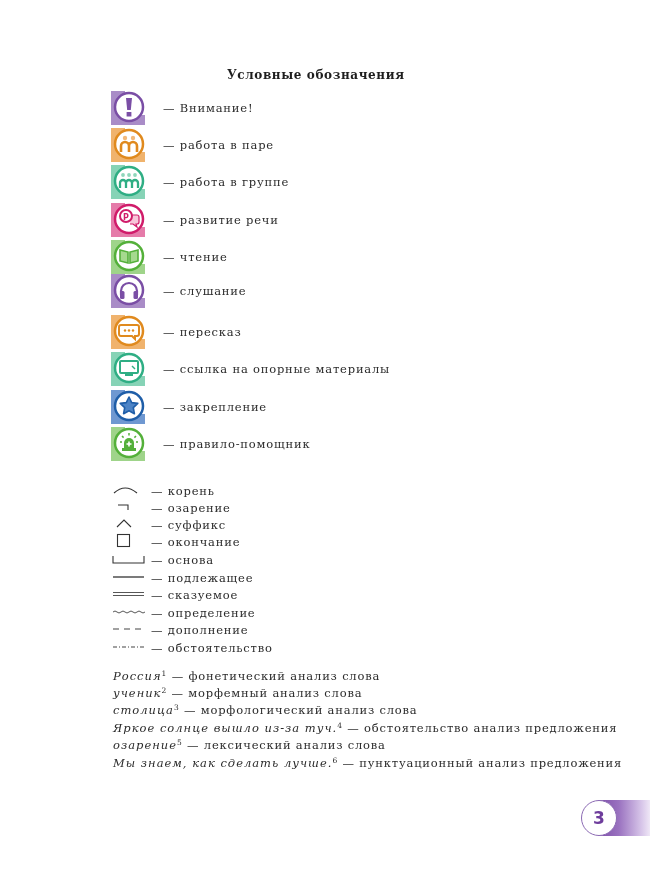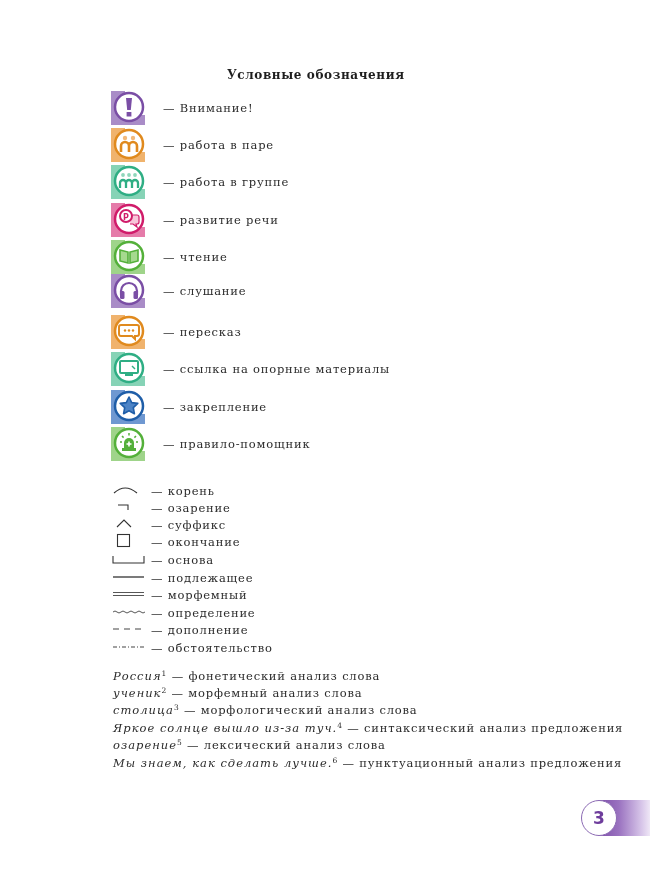--- a/index.html
+++ b/index.html
@@ -210,21 +210,21 @@
         </svg>
       </div>
     <span class="sym-text"><span>—</span> <span>подлежащее</span></span>
   </div>
   <div class="sym-row" style="top:585px">
     <div class="sym">
         <svg width="40" height="17">
           <path d="M2 7.5 H33 M2 10.5 H33" stroke="#444" stroke-width="0.9"></path>
         </svg>
       </div>
-    <span class="sym-text"><span>—</span> <span>морфемный</span></span>
+    <span class="sym-text"><span>—</span> <span>сказуемое</span></span>
   </div>
   <div class="sym-row" style="top:603px">
     <div class="sym">
         <svg width="40" height="17">
           <path d="M2 9 q2 -2 4 0 t4 0 t4 0 t4 0 t4 0 t4 0 t4 0 t4 0" fill="none" stroke="#444" stroke-width="0.9"></path>
         </svg>
       </div>
     <span class="sym-text"><span>—</span> <span>определение</span></span>
   </div>
   <div class="sym-row" style="top:620px">
@@ -242,19 +242,19 @@
         </svg>
       </div>
     <span class="sym-text"><span>—</span> <span>обстоятельство</span></span>
   </div>
 </div>
 
 <div>
   <div class="an-row" style="top:669px"><i>Россия</i><sup>1</sup> <span>—</span> <span>фонетический анализ слова</span></div>
   <div class="an-row" style="top:686px"><i>ученик</i><sup>2</sup> <span>—</span> <span>морфемный анализ слова</span></div>
   <div class="an-row" style="top:703px"><i>столица</i><sup>3</sup> <span>—</span> <span>морфологический анализ слова</span></div>
-  <div class="an-row" style="top:721px"><i>Яркое солнце вышло из-за туч.</i><sup>4</sup> <span>—</span> <span>синтаксический анализ предложения</span></div>
+  <div class="an-row" style="top:721px"><i>Яркое солнце вышло из-за туч.</i><sup>4</sup> <span>—</span> <span>обстоятельство анализ предложения</span></div>
   <div class="an-row" style="top:738px"><i>озарение</i><sup>5</sup> <span>—</span> <span>лексический анализ слова</span></div>
   <div class="an-row" style="top:756px"><i>Мы знаем, как сделать лучше.</i><sup>6</sup> <span>—</span> <span>пунктуационный анализ предложения</span></div>
 </div>
 
 <div class="page-tab"></div>
 <div class="page-circle">3</div>
 
 </body></html>

